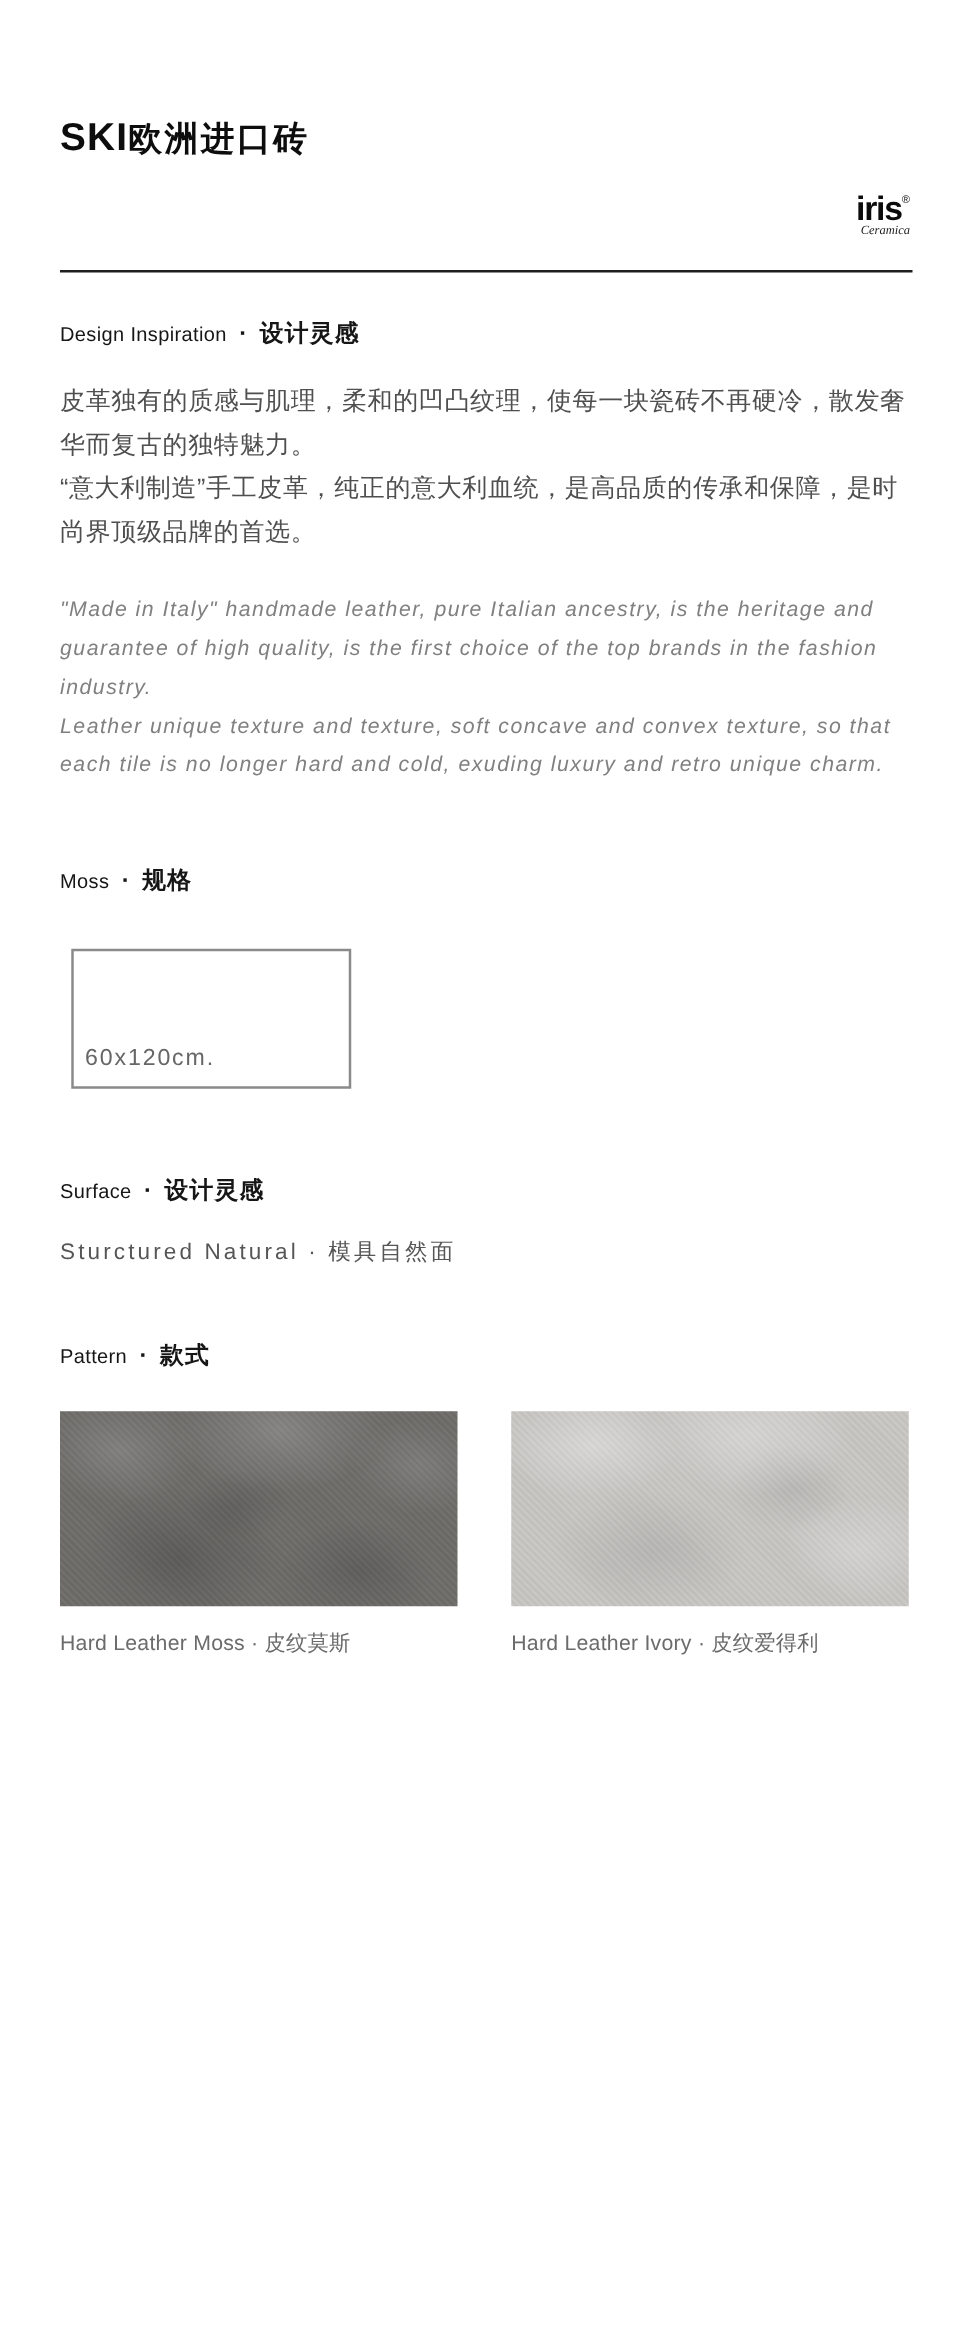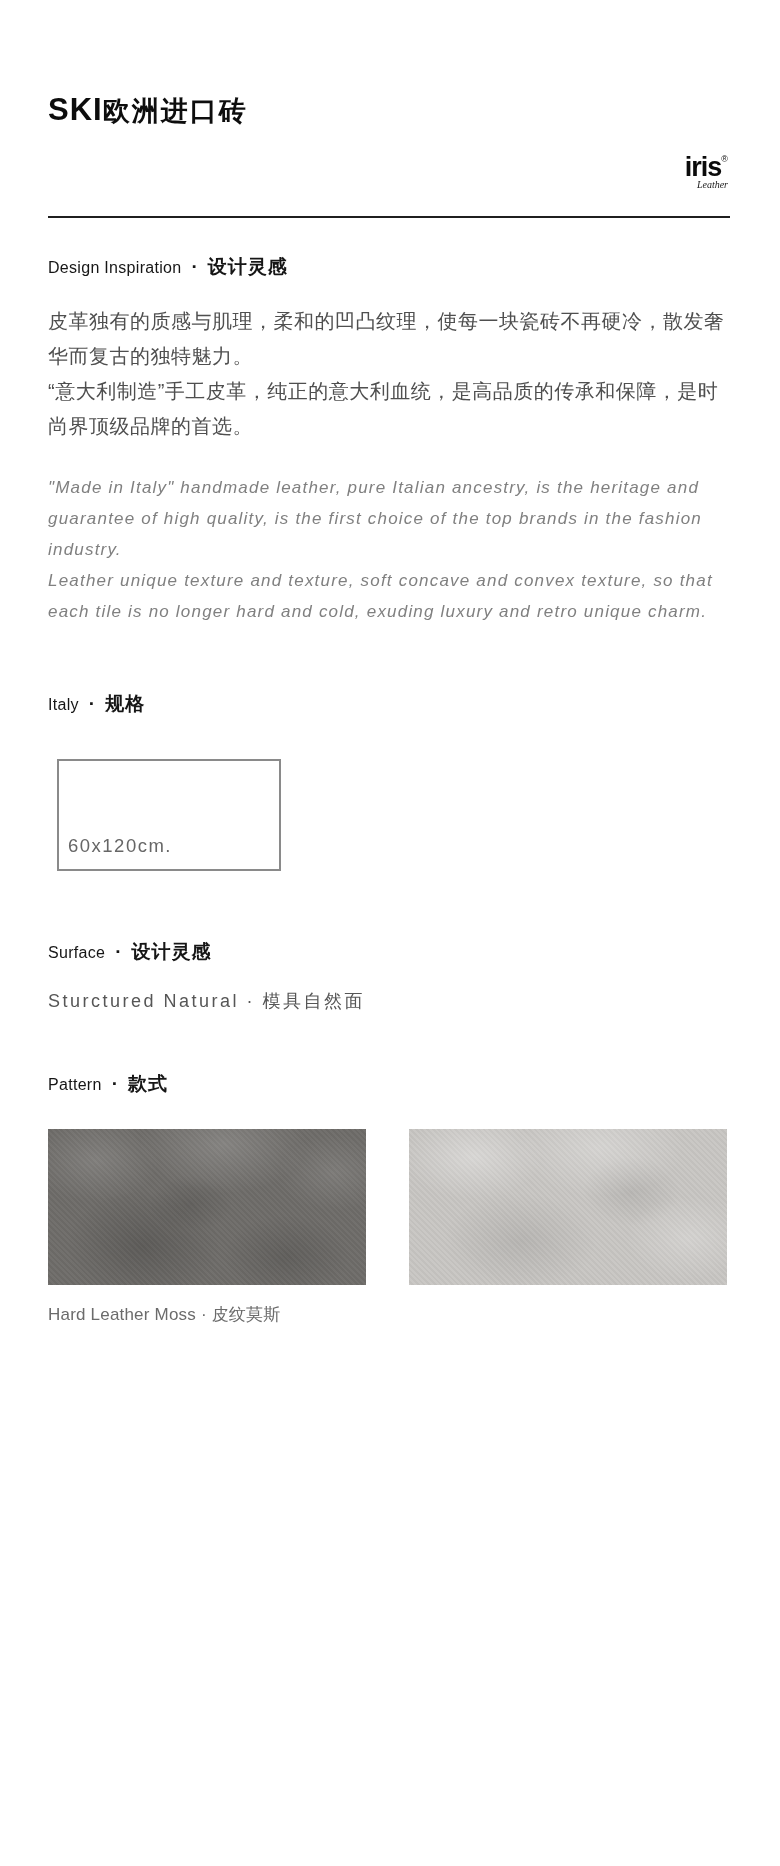--- a/index.html
+++ b/index.html
@@ -68,21 +68,21 @@
   <div class="content">
 
     <header>
       <div class="brand-row">
         <span class="brand-ski">SKI</span>
         <span class="brand-cn">欧洲进口砖</span>
       </div>
       <div class="series-row">
         <div class="iris-logo">
           <div class="iris-word"><span>iris</span><sup>®</sup></div>
-          <div class="iris-sub">Leather</div>
+          <div class="iris-sub">Ceramica</div>
         </div>
       </div>
       <hr class="rule">
     </header>
 
     <section>
       <h2 class="sec-head design-head">
         <span class="en">Design Inspiration</span>
         <span class="dot">·</span>
         <span class="cn">设计灵感</span>
@@ -92,21 +92,21 @@
         <p>“意大利制造”手工皮革，纯正的意大利血统，是高品质的传承和保障，是时尚界顶级品牌的首选。</p>
       </div>
       <div class="para-en">
         <p>"Made in Italy" handmade leather, pure Italian ancestry, is the heritage and guarantee of high quality, is the first choice of the top brands in the fashion industry.</p>
         <p>Leather unique texture and texture, soft concave and convex texture, so that each tile is no longer hard and cold, exuding luxury and retro unique charm.</p>
       </div>
     </section>
 
     <section>
       <h2 class="sec-head size-head">
-        <span class="en">Italy</span>
+        <span class="en">Moss</span>
         <span class="dot">·</span>
         <span class="cn">规格</span>
       </h2>
       <div class="size-box">
         <span>60x120cm.</span>
       </div>
     </section>
 
     <section>
       <h2 class="sec-head surface-head">
@@ -122,20 +122,21 @@
         <span class="en">Pattern</span>
         <span class="dot">·</span>
         <span class="cn">款式</span>
       </h2>
       <div class="swatch-row">
         <div class="swatch moss" style="background-color: rgb(110, 108, 105);"></div>
         <div class="swatch ivory" style="background-color: rgb(200, 198, 195);"></div>
       </div>
       <div class="caption-row">
         <div class="caption">Hard Leather Moss · 皮纹莫斯</div>
+        <div class="caption">Hard Leather Ivory · 皮纹爱得利</div>
       </div>
     </section>
 
     <div class="photo-wrap">
       <svg width="679" height="432" viewBox="0 0 679 432">
         <defs>
           <linearGradient id="bgG" x1="0" y1="0" x2="0.3" y2="1">
             <stop offset="0" stop-color="#4a4845"></stop>
             <stop offset="0.55" stop-color="#42403e"></stop>
             <stop offset="1" stop-color="#3a3836"></stop>

